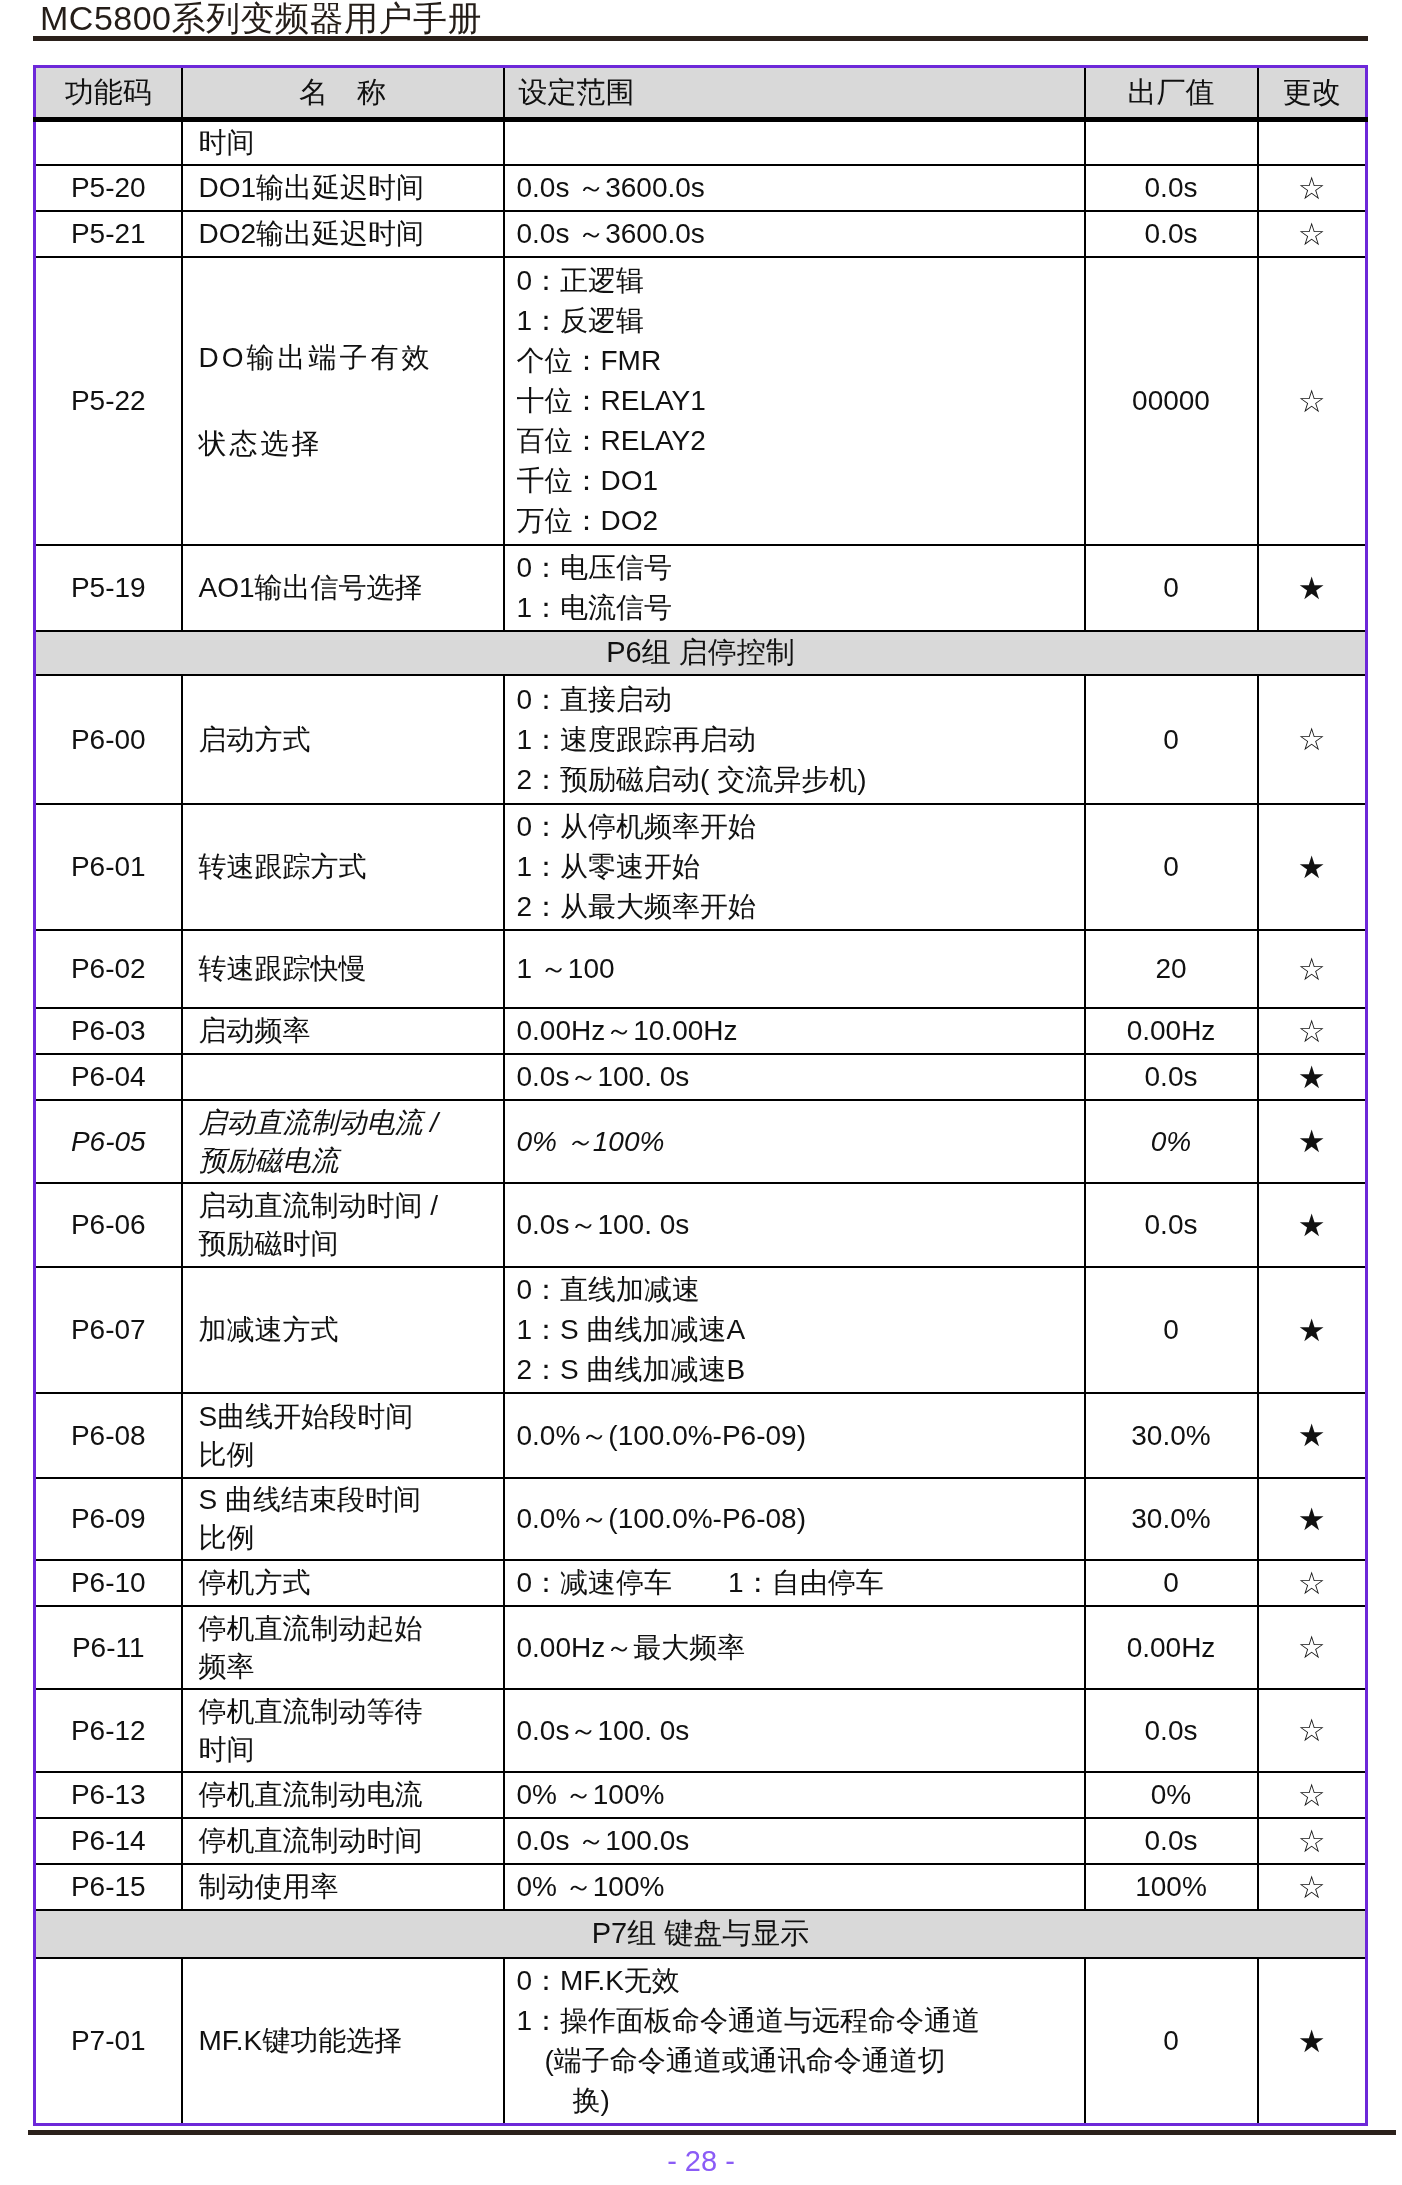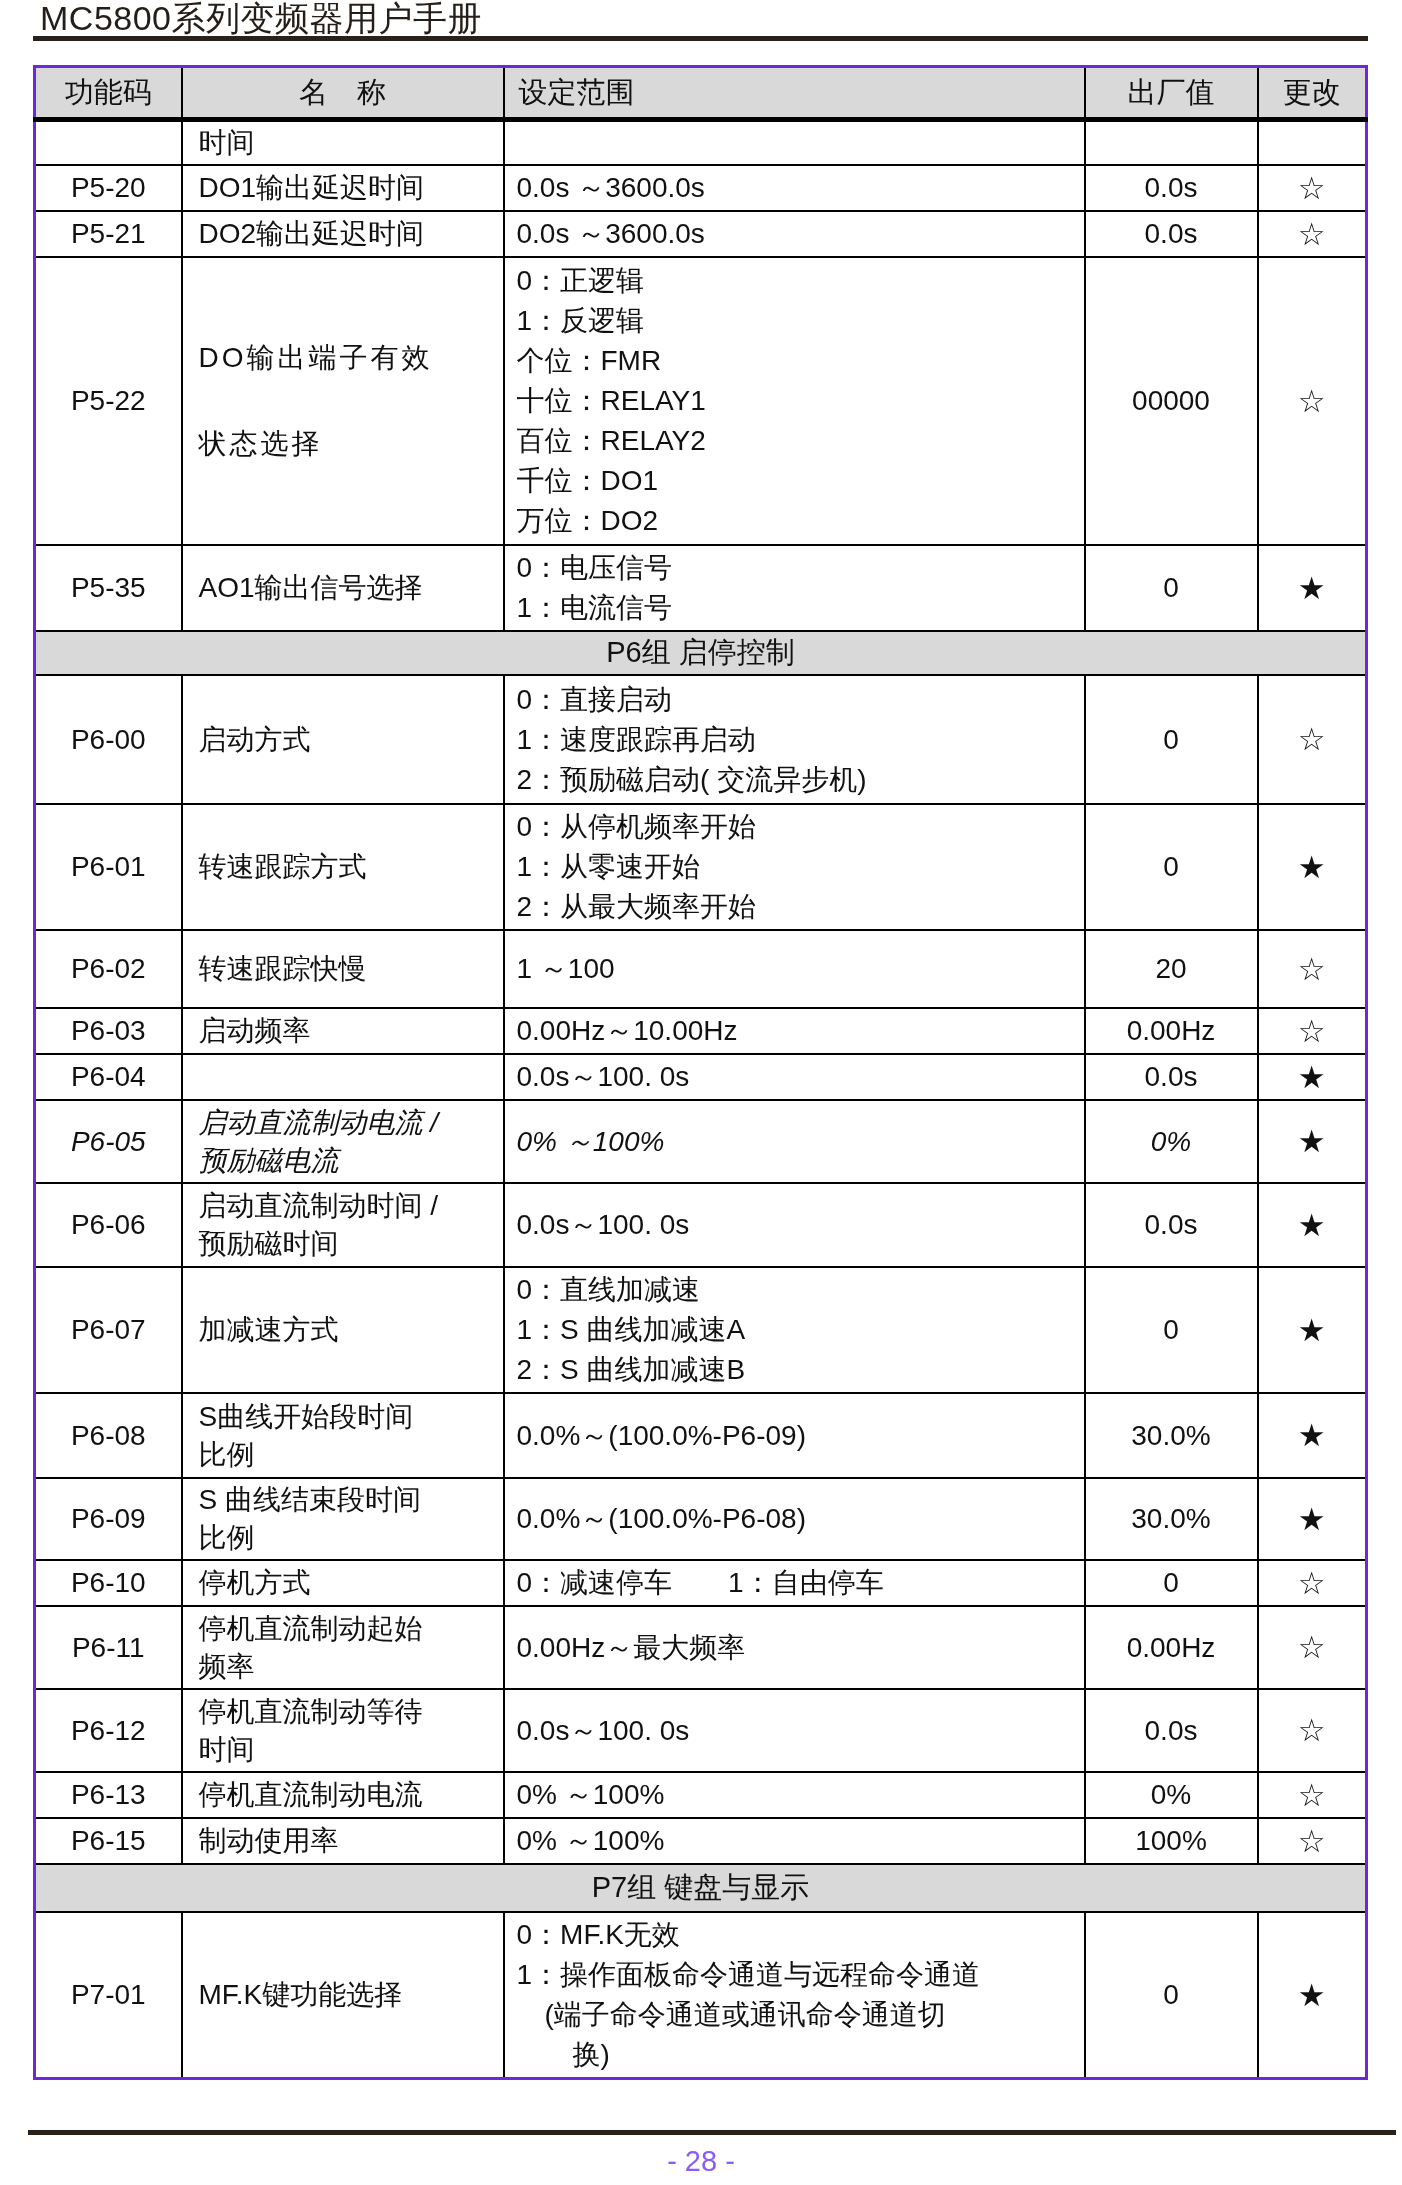--- a/index.html
+++ b/index.html
@@ -133,21 +133,21 @@
 1：反逻辑
 个位：FMR
 十位：RELAY1
 百位：RELAY2
 千位：DO1
 万位：DO2</td>
           <td class="col-default">00000</td>
           <td class="col-change">☆</td>
         </tr>
         <tr style="height: 83px;">
-          <td class="col-code">P5-35</td>
+          <td class="col-code">P5-19</td>
           <td class="col-name">AO1输出信号选择</td>
           <td class="col-range">0：电压信号
 1：电流信号</td>
           <td class="col-default">0</td>
           <td class="col-change">★</td>
         </tr>
         <tr style="height: 40px;">
           <td colspan="5" class="section-cell">P6组 启停控制</td>
         </tr>
         <tr style="height: 129px;">
@@ -251,20 +251,27 @@
 时间</td>
           <td class="col-range">0.0s～100. 0s</td>
           <td class="col-default">0.0s</td>
           <td class="col-change">☆</td>
         </tr>
         <tr style="height: 42px;">
           <td class="col-code">P6-13</td>
           <td class="col-name">停机直流制动电流</td>
           <td class="col-range">0% ～100%</td>
           <td class="col-default">0%</td>
+          <td class="col-change">☆</td>
+        </tr>
+        <tr style="height: 43px;">
+          <td class="col-code">P6-14</td>
+          <td class="col-name">停机直流制动时间</td>
+          <td class="col-range">0.0s ～100.0s</td>
+          <td class="col-default">0.0s</td>
           <td class="col-change">☆</td>
         </tr>
         <tr style="height: 39px;">
           <td class="col-code">P6-15</td>
           <td class="col-name">制动使用率</td>
           <td class="col-range">0% ～100%</td>
           <td class="col-default">100%</td>
           <td class="col-change">☆</td>
         </tr>
         <tr style="height: 48px;">

